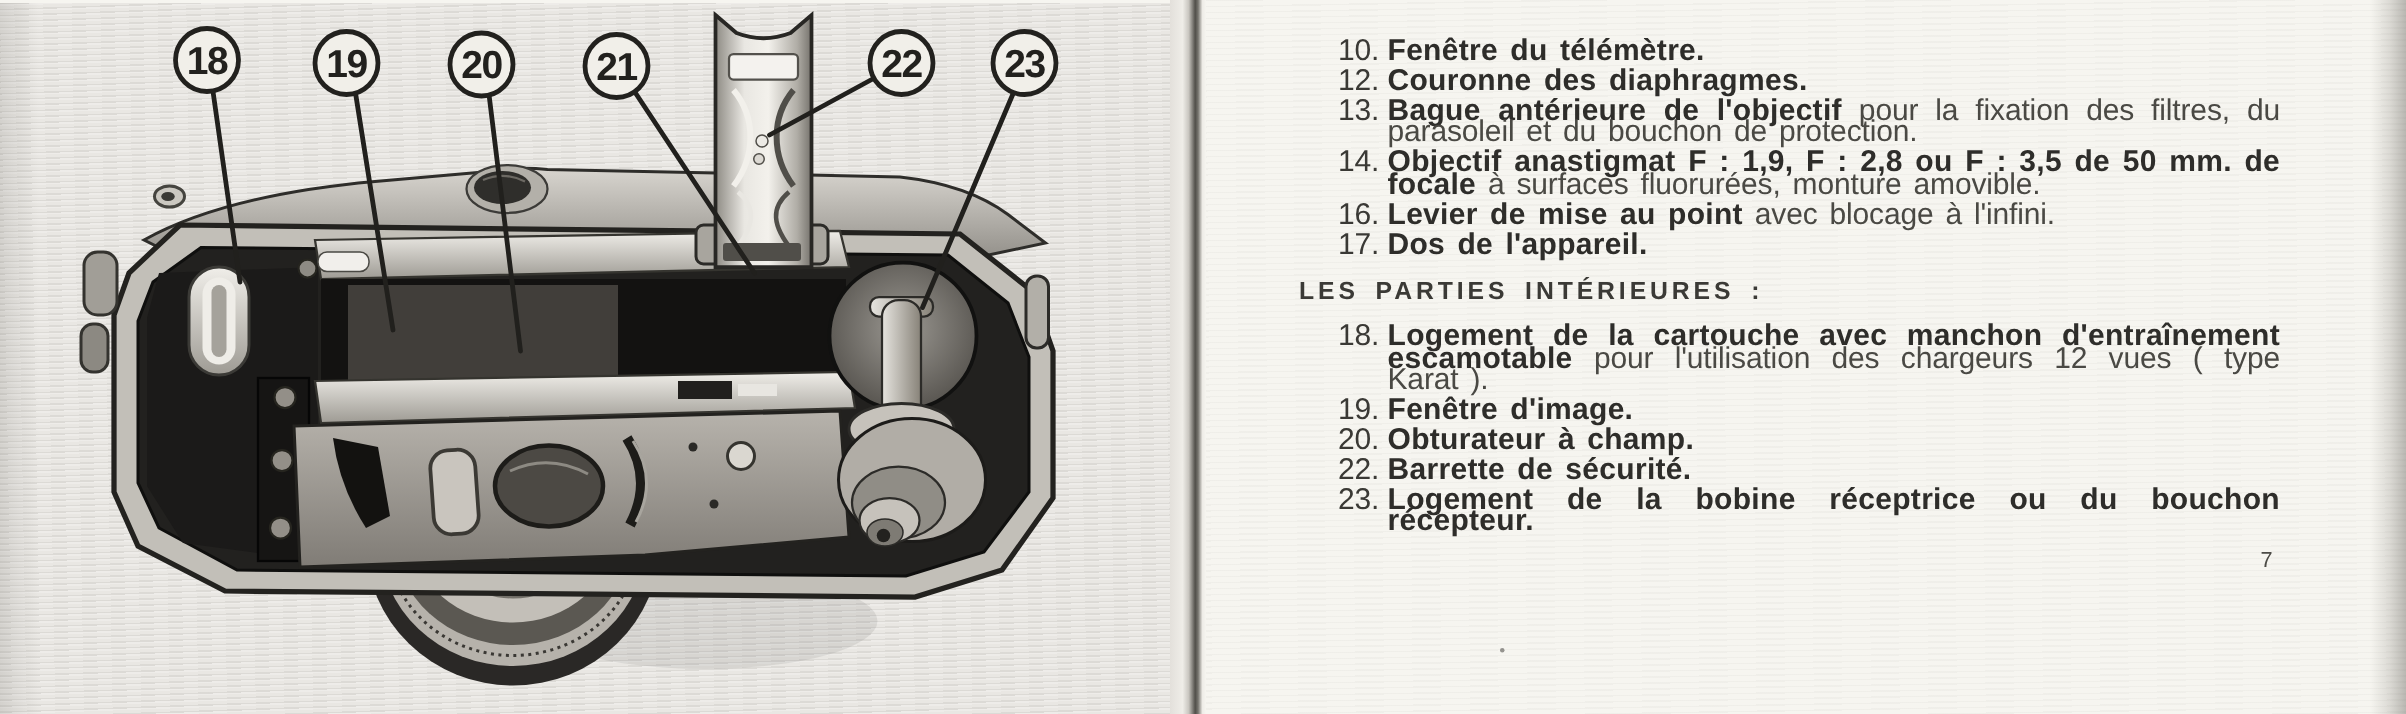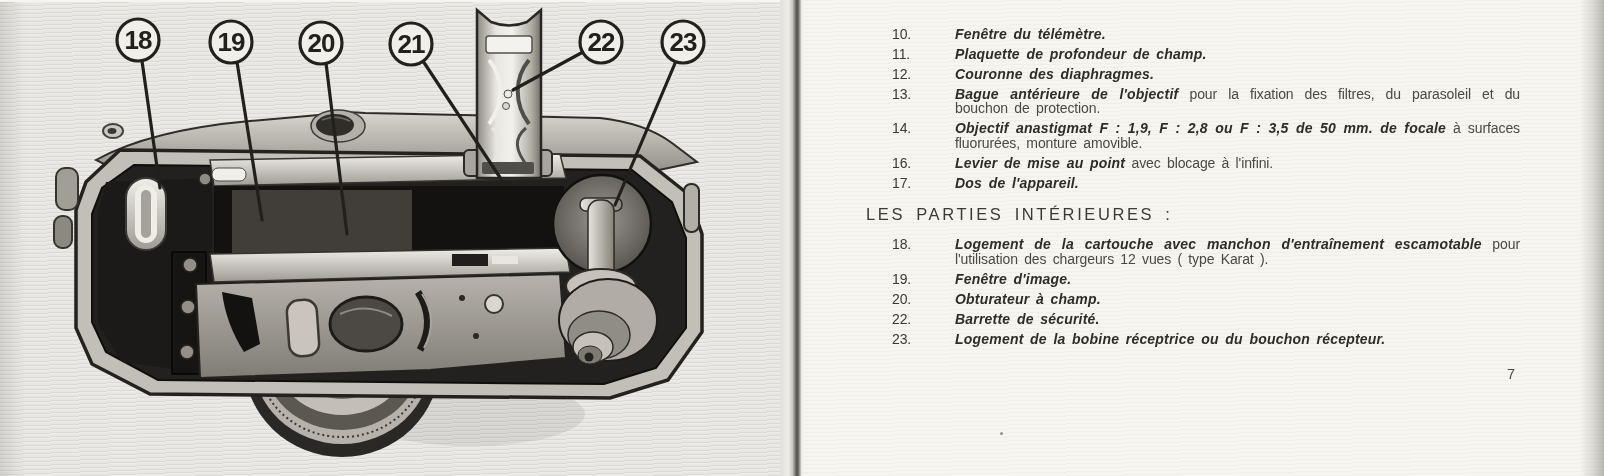--- a/index.html
+++ b/index.html
@@ -31,29 +31,29 @@
     color:#3c3b37;
   }
   .right-edge-shade{
     position:absolute;right:0;top:0;width:24px;height:476px;
     background:linear-gradient(90deg, rgba(140,137,130,0) 0%, rgba(140,137,130,.25) 55%, rgba(100,98,92,.42) 100%);
   }
   .text-block{position:absolute;left:64px;top:27px;width:652px;}
   .part-list{list-style:none;margin:0;padding:0 0 0 24px;}
   .part-list li{
     display:flex;align-items:flex-start;
-    font-size:14px;line-height:14.4px;margin-bottom:5.6px;
-    letter-spacing:-0.1px;word-spacing:2.5px;gap:30px;
+    font-size:20px;line-height:14.4px;margin-bottom:5.6px;
+    letter-spacing:-0.1px;word-spacing:2.5px;
   }
   .part-list .num{flex:none;width:33px;color:#3a3935;}
   .part-list .txt{flex:1;text-align:justify;color:#4a4944;}
-  .part-list .txt b{color:#2e2d2a;letter-spacing:.2px;font-style:italic;}
+  .part-list .txt b{color:#2e2d2a;letter-spacing:.2px;}
   .section-heading{
     margin:15px 0 13px -2px;
-    font-size:16.5px;font-weight:400;letter-spacing:2.6px;
+    font-size:16.5px;font-weight:700;letter-spacing:2.6px;
     color:#3b3a36;word-spacing:4px;
   }
   .page-number{
     position:absolute;left:703px;top:366px;
     font-size:14.5px;color:#4c4b46;letter-spacing:.5px;
   }
   .speck{position:absolute;left:196px;top:432px;width:3px;height:3px;border-radius:50%;background:rgba(70,68,64,.55);}
   svg text.callout-num{
     font-family:"Liberation Sans",sans-serif;font-size:26px;font-weight:bold;
     fill:#22211e;letter-spacing:-1px;
@@ -231,24 +231,20 @@
 
   <div class="right-page">
     <div class="text-block">
 
       <ol class="part-list">
         <li>
           <span class="num">10.</span>
           <span class="txt"><b>Fenêtre du télémètre.</b><span></span></span>
         </li>
         <li>
-          <span class="num">11.</span>
-          <span class="txt"><b>Plaquette de profondeur de champ.</b><span></span></span>
-        </li>
-        <li>
           <span class="num">12.</span>
           <span class="txt"><b>Couronne des diaphragmes.</b><span></span></span>
         </li>
         <li>
           <span class="num">13.</span>
           <span class="txt"><b>Bague antérieure de l'objectif</b><span> pour la fixation des filtres, du parasoleil et du bouchon de protection.</span></span>
         </li>
         <li>
           <span class="num">14.</span>
           <span class="txt"><b>Objectif anastigmat F : 1,9, F : 2,8 ou F : 3,5 de 50 mm. de focale</b><span> à surfaces fluorurées, monture amovible.</span></span>

